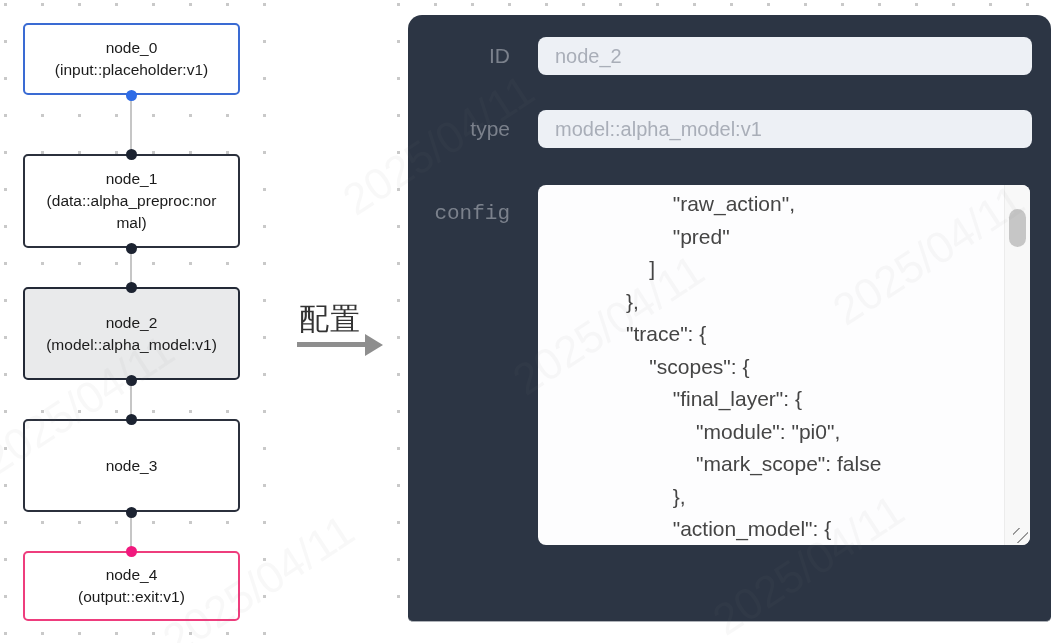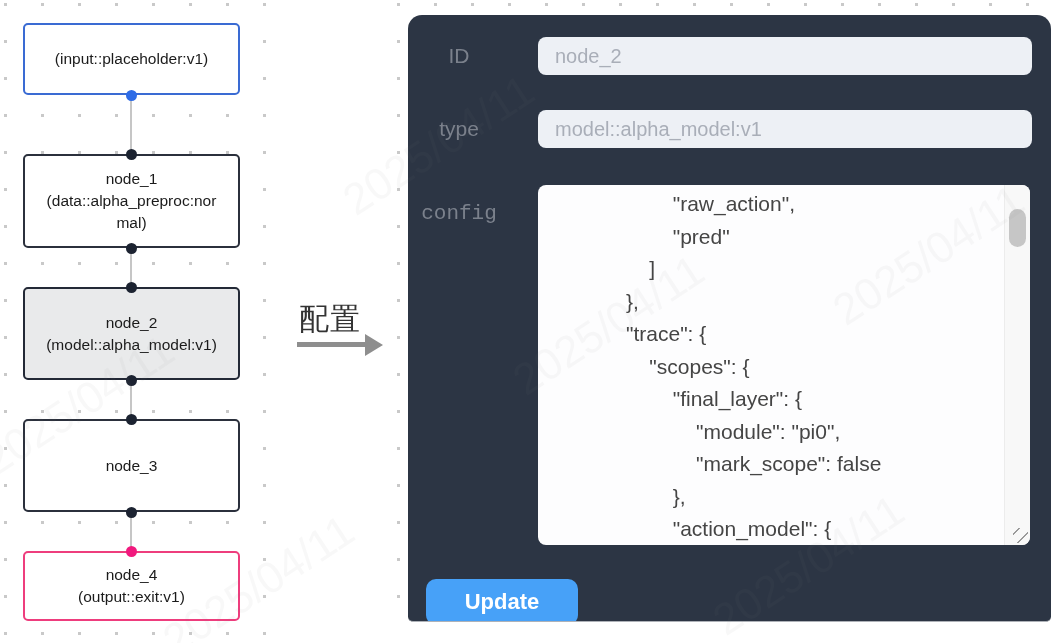--- a/index.html
+++ b/index.html
@@ -44,21 +44,21 @@
   .arrow-line { position:absolute; left:297px; top:342px; width:68px; height:5px;
                 background:#8e8e8e; z-index:3; }
   .arrow-head { position:absolute; left:365px; top:333.5px; width:0; height:0; z-index:3;
                 border-left:18px solid #8e8e8e; border-top:11px solid transparent;
                 border-bottom:11px solid transparent; }
 
   
   .panel { position:absolute; left:408px; top:15px; width:643px; height:607px;
            background:#2c3544; border-radius:14px 14px 5px 5px; z-index:3;
            overflow:hidden; border-bottom:1px solid #aeb2b8; }
-  .field-label { position:absolute; left:0; width:102px; text-align:center;
+  .field-label { position:absolute; left:0; width:102px; text-align:right;
                  font-size:21px; color:#7b818c; line-height:26px; }
   .lbl-id     { top:28px; }
   .lbl-type   { top:101px; }
   .lbl-config { top:186px;font-family:Liberation Mono, monospace; }
   .text-input { position:absolute; left:130px; width:494px; height:38px;
                 background:#edf0f5; border:none; border-radius:8px;
                 font-family:"Liberation Sans", sans-serif;
                 font-size:20px; color:#a9aeb8; padding:0 17px; line-height:38px; }
   .in-id   { top:22px; }
   .in-type { top:95px; }
@@ -115,20 +115,21 @@
   <span class="port port-dark" style="top:148.5px;"></span>
   <span class="port port-dark" style="top:242.5px;"></span>
   <span class="port port-dark" style="top:281.5px;"></span>
   <span class="port port-dark" style="top:374.5px;"></span>
   <span class="port port-dark" style="top:413.5px;"></span>
   <span class="port port-dark" style="top:506.5px;"></span>
   <span class="port port-pink" style="top:545.5px;"></span>
 
   <div class="node node-input" style="top:23px; height:72px;">
     <div class="node-inner">
+      <div>node_0</div>
       <div class="node-type">(input::placeholder:v1)</div>
     </div>
   </div>
 
   <div class="node" style="top:154px; height:94px;">
     <div class="node-inner">
       <div>node_1</div>
       <div class="node-type">(data::alpha_preproc:normal)</div>
     </div>
   </div>
@@ -175,16 +176,15 @@
                         "module": "pi0",
                         "mark_scope": false
                     },
                     "action_model": {</div>
       <div class="scrollbar-track">
         <div class="scrollbar-thumb"></div>
       </div>
       <div class="resize-handle"></div>
     </div>
 
-    <button class="update-btn">Update</button>
   </div>
 
 </div>
 
 </body></html>

